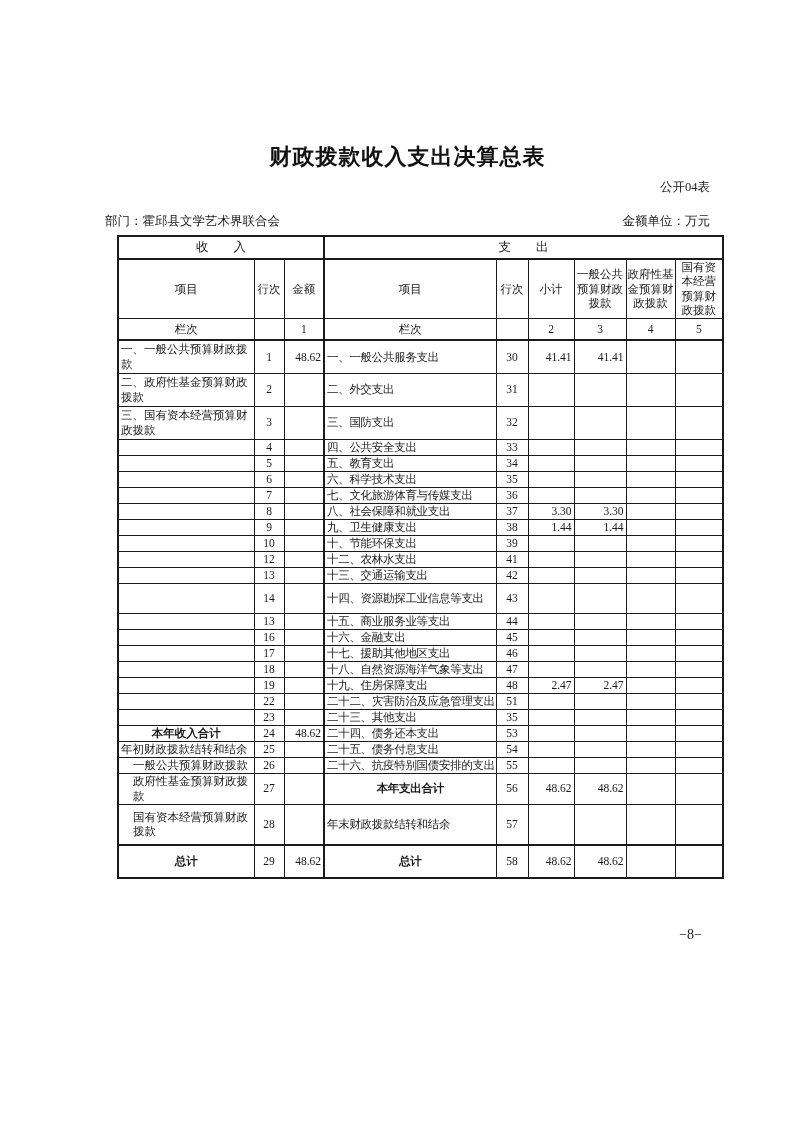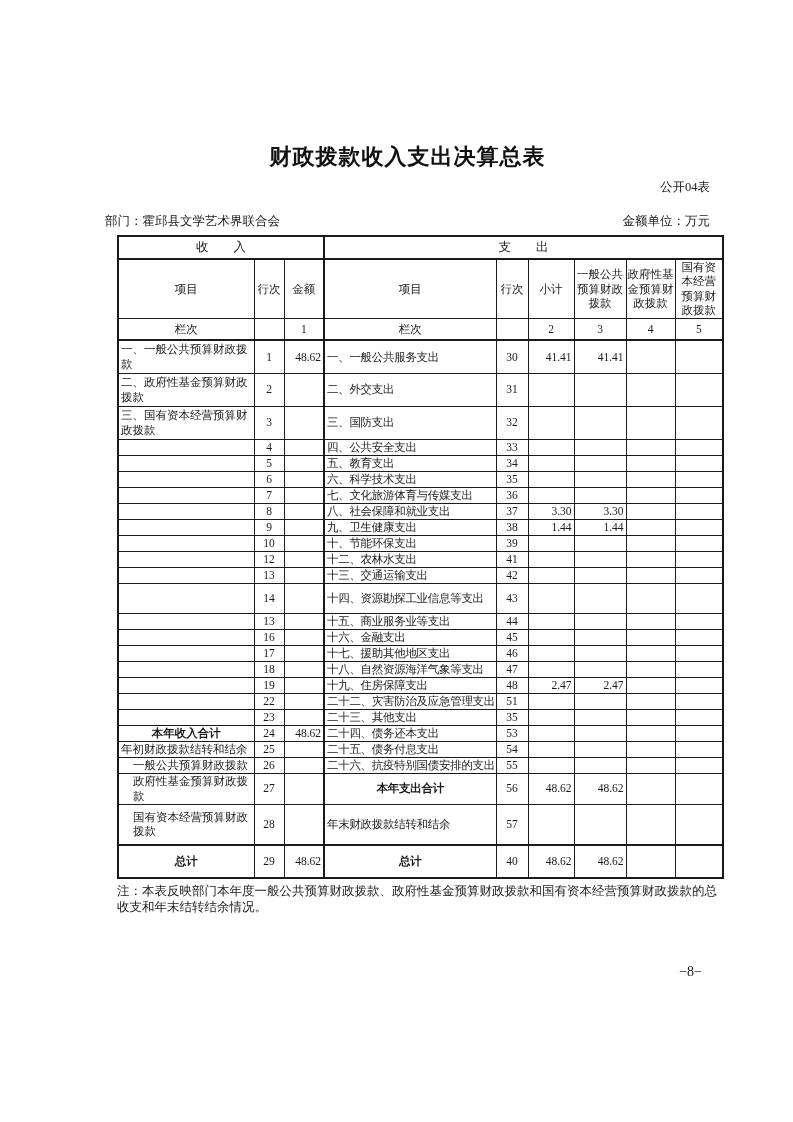--- a/index.html
+++ b/index.html
@@ -375,24 +375,23 @@
           <td class="c-amt"></td>
           <td class="c-amt"></td>
           <td class="c-amt"></td>
           <td class="c-amt"></td>
         </tr>
         <tr class="t2" style="height: 33px;">
           <td class="c-item sum">总计</td>
           <td class="c-num">29</td>
           <td class="c-amt div-r">48.62</td>
           <td class="c-item c-exp sum">总计</td>
-          <td class="c-num">40</td>
+          <td class="c-num">58</td>
           <td class="c-amt">48.62</td>
           <td class="c-amt">48.62</td>
           <td class="c-amt"></td>
           <td class="c-amt"></td>
         </tr>
       </tbody>
   </table>
 
-  <div class="note">注：本表反映部门本年度一般公共预算财政拨款、政府性基金预算财政拨款和国有资本经营预算财政拨款的总收支和年末结转结余情况。</div>
   <div class="page-number">−8−</div>
 </div>
 
 </body></html>

